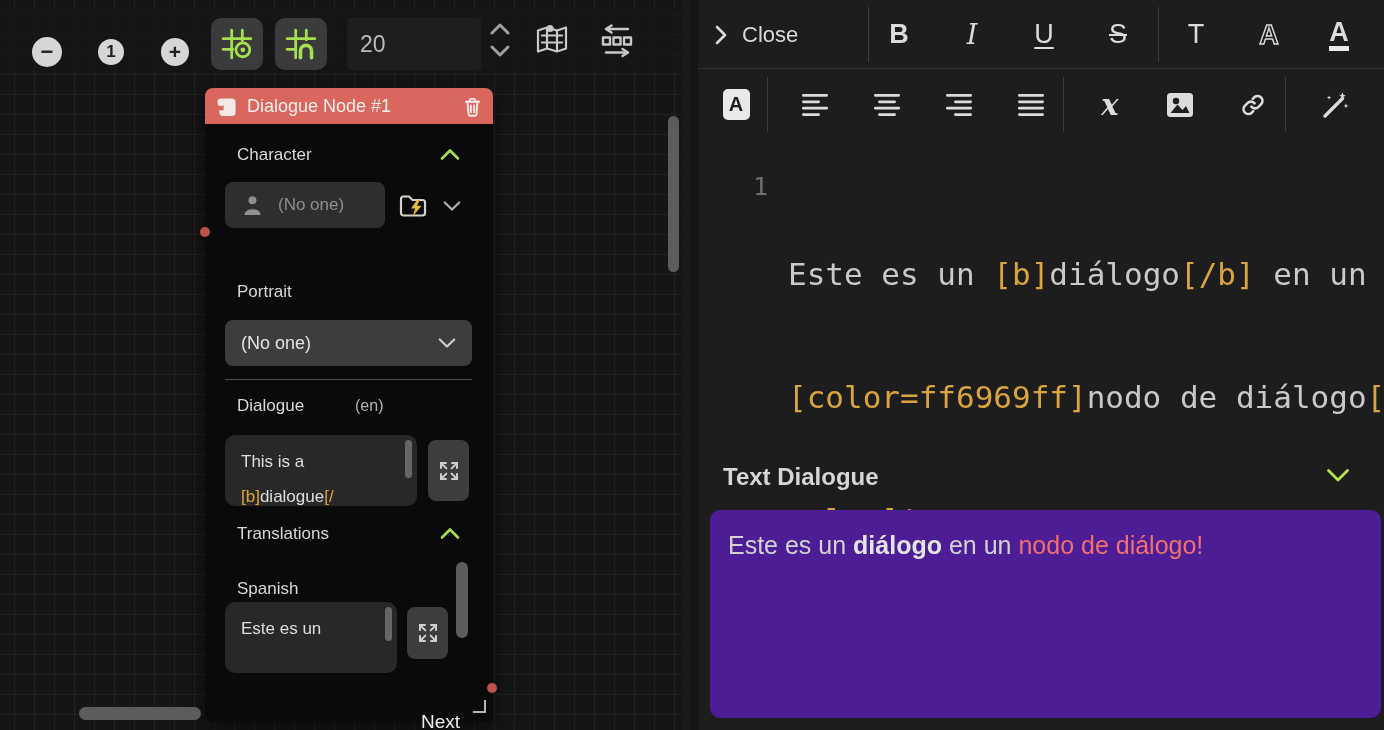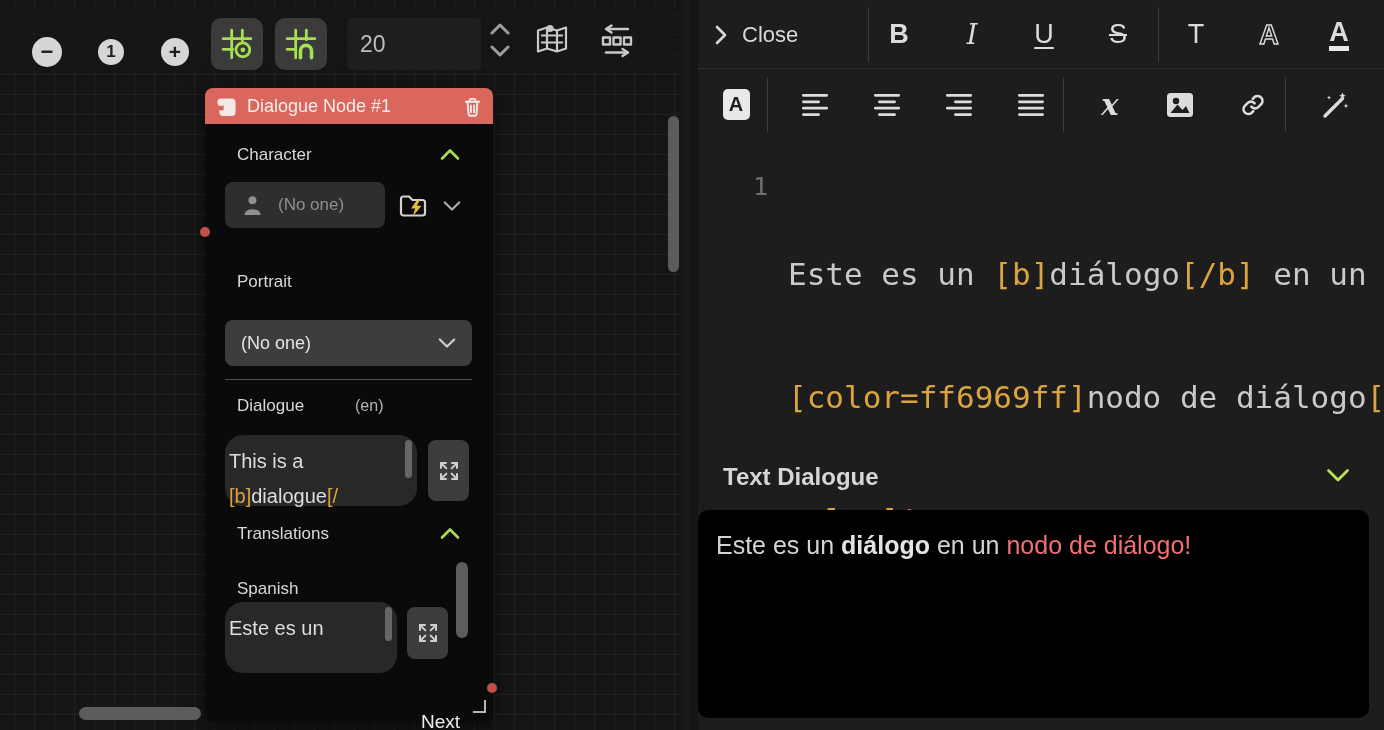--- a/index.html
+++ b/index.html
@@ -38,22 +38,22 @@
   .nlang  { position:absolute; color:#b4b4b4; font-size:16px; }
   .char-btn { position:absolute; left:20px; top:94px; width:160px; height:46px;
     background:#2e2e2e; border-radius:8px; display:flex; align-items:center;
     padding-left:18px; gap:16px; }
   .char-btn span { color:#8f8f8f; font-size:17px; }
   .pt-select { position:absolute; left:20px; top:196px; width:247px; height:46px;
     background:#3d3d3d; border-radius:8px; display:flex; align-items:center;
     justify-content:space-between; padding:0 16px; }
   .pt-select span { color:#e3e3e3; font-size:18px; }
   .ndivider { position:absolute; left:20px; top:255px; width:247px; height:1px; background:#505050; }
-  .ntext { position:absolute; background:#282828; border-radius:18px; padding:9px 4px;
-    font-size:20px; line-height:35px; color:#dedede; }
+  .ntext { position:absolute; background:#282828; border-radius:10px; padding:9px 16px;
+    font-size:17px; line-height:35px; color:#dedede; }
   .ntext .tag { color:#dfa13f; }
   .inner-pill { position:absolute; right:5px; top:5px; width:7px; border-radius:4px; background:#666; }
   .expand-btn { position:absolute; background:#3d3d3d; border-radius:8px;
     display:flex; align-items:center; justify-content:center; }
   .next-label { position:absolute; right:33px; top:587px; color:#ececec; font-size:19px; }
   .resize-handle { position:absolute; right:7px; bottom:9px; width:13px; height:13px;
     border-right:2px solid #b5b5b5; border-bottom:2px solid #b5b5b5; }
   .port { position:absolute; width:10px; height:10px; border-radius:50%; background:#c0504a; }
   .sb { position:absolute; background:#5c5c5c; border-radius:7px; }
   .node-scroll { position:absolute; left:251px; top:438px; width:12px; height:76px;
@@ -79,22 +79,22 @@
     font-family:"DejaVu Sans Mono", monospace; font-size:25px; }
   .code-text { position:absolute; left:90px; top:32px; width:560px;
     font-family:"DejaVu Sans Mono", monospace; font-size:31px; line-height:41px; white-space:pre; }
   .code-text .txt { color:#c9c9c9; }
   .code-text .tag { color:#dba43e; }
   .code-text .bang { color:#e06c6c; }
 
   .preview-head { position:absolute; left:33px; top:463px; color:#d6d6d6;
     font-size:24px; font-weight:bold; }
   .preview-chevron { position:absolute; right:34px; top:468px; }
-  .preview-box { position:absolute; left:8px; top:510px; width:671px; height:208px;
-    background:#000000; border-radius:10px; }
+  .preview-box { position:absolute; left:20px; top:510px; width:671px; height:208px;
+    background:#4c1d95; border-radius:10px; }
   .preview-text { position:absolute; left:18px; top:21px; font-size:25px; color:#d3d3d3; }
   .preview-text .pbold { font-weight:bold; color:#e4e4e4; }
   .preview-text .pred { color:#f17070; }
 </style>
 </head>
 <body>
 
 <div class="app">
 
   <div class="graph">
@@ -192,21 +192,21 @@
           <span>(No one)</span>
         </div>
         <svg style="position:absolute;left:193px;top:68px;" width="30" height="27" viewBox="0 0 30 26">
           <path d="M3 6.5 a2.5 2.5 0 0 1 2.5 -2.5 h5.5 l3.5 3.5 h10 a2.5 2.5 0 0 1 2.5 2.5 v10.5 a2.5 2.5 0 0 1 -2.5 2.5 h-19 a2.5 2.5 0 0 1 -2.5 -2.5 z" fill="none" stroke="#d6d2cc" stroke-width="2.2"></path>
           <path d="M19 7.5 l-6 8.5 h4.2 l-2.6 8 9 -10.8 h-4.8 l3.2 -5.7 z" fill="#e3bd3f"></path>
         </svg>
         <svg style="position:absolute;left:238px;top:76px;" width="18" height="12" viewBox="0 0 20 13" fill="none" stroke="#b0b0b0" stroke-width="2.4" stroke-linecap="round" stroke-linejoin="round">
           <polyline points="2,2.5 10,10.5 18,2.5"></polyline>
         </svg>
 
-        <span class="nlabel" style="left:32px;top:148px;">Portrait</span>
+        <span class="nlabel" style="left:32px;top:158px;">Portrait</span>
         <div class="pt-select">
           <span>(No one)</span>
           <svg width="18" height="12" viewBox="0 0 20 13" fill="none" stroke="#cfcfcf" stroke-width="2.4" stroke-linecap="round" stroke-linejoin="round">
             <polyline points="2,2.5 10,10.5 18,2.5"></polyline>
           </svg>
         </div>
         <div class="ndivider"></div>
 
         <span class="nlabel" style="left:32px;top:272px;">Dialogue</span>
         <span class="nlang" style="left:150px;top:273px;">(en)</span>

